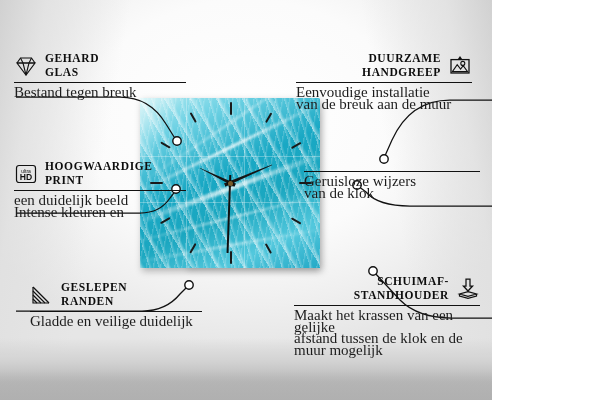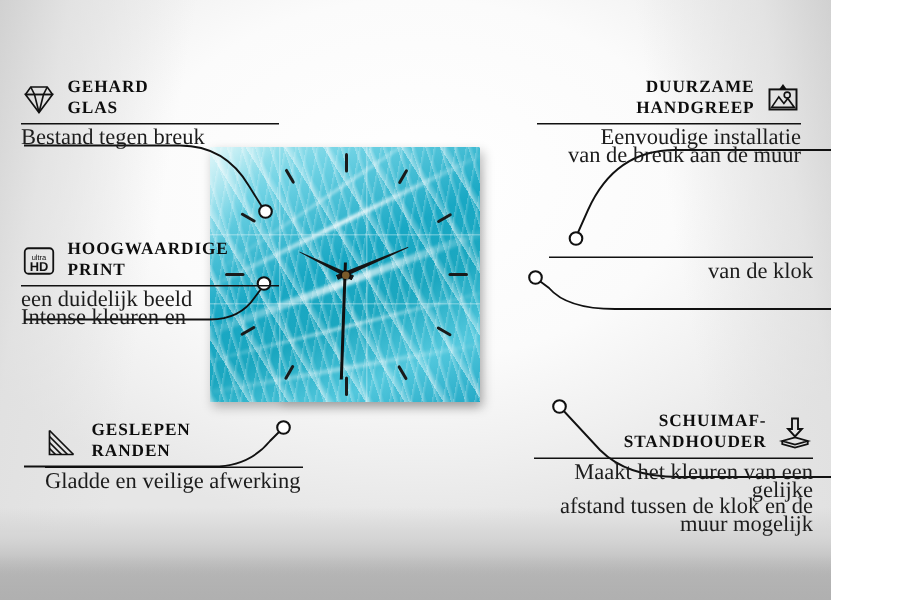--- a/index.html
+++ b/index.html
@@ -4,21 +4,21 @@
 <title>Product Infographic</title>
 <style>
   * { margin:0; padding:0; box-sizing:border-box; }
   html,body{ width:600px; height:400px; overflow:hidden; }
   body{
     font-family:"Liberation Serif", serif;
     background:#ffffff;
     position:relative;
   }
   #stage{
-    position:absolute; inset:0; width:554px; height:400px; overflow:hidden;
+    position:absolute; inset:0; width:492px; height:400px; overflow:hidden;
     background:
       radial-gradient(ellipse 62% 58% at 50% 30%, #ffffff 0%, #fbfbfb 52%, #f0f0f0 78%, #e6e6e6 100%);
   }
   
   .vig-l{position:absolute;left:0;top:0;width:150px;height:355px;
     background:linear-gradient(100deg,#c9c9c9 0%,#dfdfdf 22%,rgba(255,255,255,0) 62%);opacity:.75;}
   .vig-r{position:absolute;right:0;top:0;width:150px;height:355px;
     background:linear-gradient(260deg,#c9c9c9 0%,#dfdfdf 22%,rgba(255,255,255,0) 62%);opacity:.75;}
   .floor{position:absolute;left:0;right:0;bottom:0;height:62px;
     background:linear-gradient(180deg,rgba(255,255,255,0) 0%,#d2d2d2 38%,#b8b8b8 72%,#b4b4b4 100%);}
@@ -91,21 +91,21 @@
   
   .feat{position:absolute;width:172px;}
   .feat .row{display:flex;align-items:center;gap:7px;}
   .feat.left .row{justify-content:flex-start;}
   .feat.right .row{justify-content:flex-end;}
   .ttl{font-size:11.5px;font-weight:bold;letter-spacing:.6px;color:#0d0d0d;
        line-height:13.5px;text-transform:uppercase;}
   .feat.right .ttl{text-align:right;}
   .rule{height:1.4px;background:#111;margin:3px 0 4px;}
   .desc{font-size:15px;line-height:11.4px;color:#1c1c1c;}
-  .feat.right .desc{text-align:right;}
+  .feat.right .desc{text-align:left;}
   .ico{width:24px;height:24px;flex:0 0 24px;display:block;}
 
   
   #f-glas{left:14px;top:52px;}
   #f-print{left:14px;top:160px;}
   #f-randen{left:14px;top:281px;margin-left:16px;}
   #f-greep{right:20px;top:52px;width:176px;}
   #f-mech{right:12px;top:168px;width:176px;}
   #f-foam{right:12px;top:275px;width:186px;}
 
@@ -233,21 +233,21 @@
           <path d="M3 16 L7 20"></path>
         </g>
       </svg>
       <div class="ttl">
         <div>GESLEPEN</div>
         <div>RANDEN</div>
       </div>
     </div>
     <div class="rule"></div>
     <div class="desc">
-      <div>Gladde en veilige afwerking</div>
+      <div>Gladde en veilige duidelijk</div>
     </div>
   </div>
 
   <div class="feat right" id="f-greep">
     <div class="row">
       <div class="ttl">
         <div>DUURZAME</div>
         <div>HANDGREEP</div>
       </div>
       <svg class="ico" viewBox="0 0 24 24">
@@ -260,36 +260,37 @@
     <div class="rule"></div>
     <div class="desc">
       <div>Eenvoudige installatie</div>
       <div>van de breuk aan de muur</div>
     </div>
   </div>
 
   <div class="feat right" id="f-mech">
     <div class="rule"></div>
     <div class="desc">
+      <div>Geruisloze wijzers</div>
       <div>van de klok</div>
     </div>
   </div>
 
   <div class="feat right" id="f-foam">
     <div class="row">
       <div class="ttl">
         <div>SCHUIMAF-</div>
         <div>STANDHOUDER</div>
       </div>
       <svg class="ico" viewBox="0 0 24 24">
         <path d="M10 2 L14 2 L14 9 L16.6 9 L12 14 L7.4 9 L10 9 Z" fill="none" stroke="#111" stroke-width="1.25"></path>
         <path d="M12 14.6 L20.5 17 L12 19.4 L3.5 17 Z" fill="none" stroke="#111" stroke-width="1.2"></path>
         <path d="M3.5 17 L3.5 19 L12 21.4 L20.5 19 L20.5 17" fill="none" stroke="#111" stroke-width="1.2"></path>
       </svg>
     </div>
     <div class="rule"></div>
     <div class="desc">
-      <div>Maakt het kleuren van een gelijke</div>
+      <div>Maakt het krassen van een gelijke</div>
       <div>afstand tussen de klok en de muur mogelijk</div>
     </div>
   </div>
 
 </div>
 
 </body></html>

